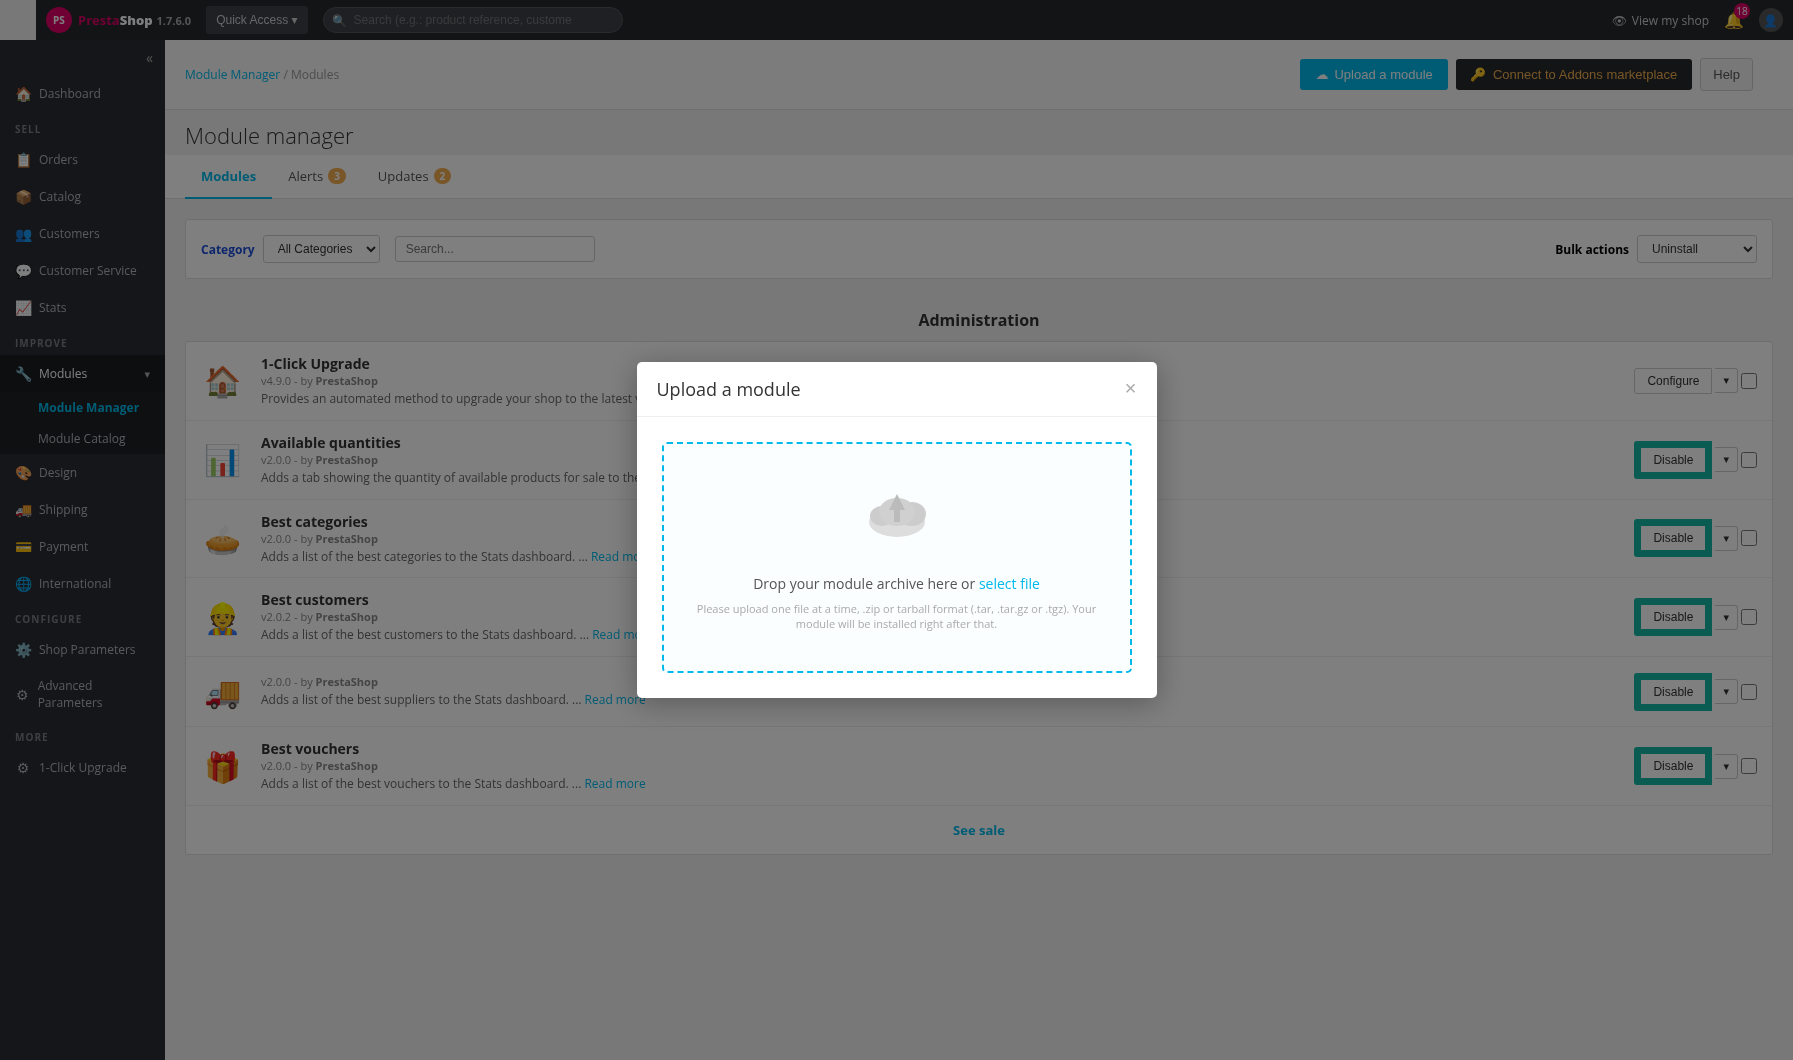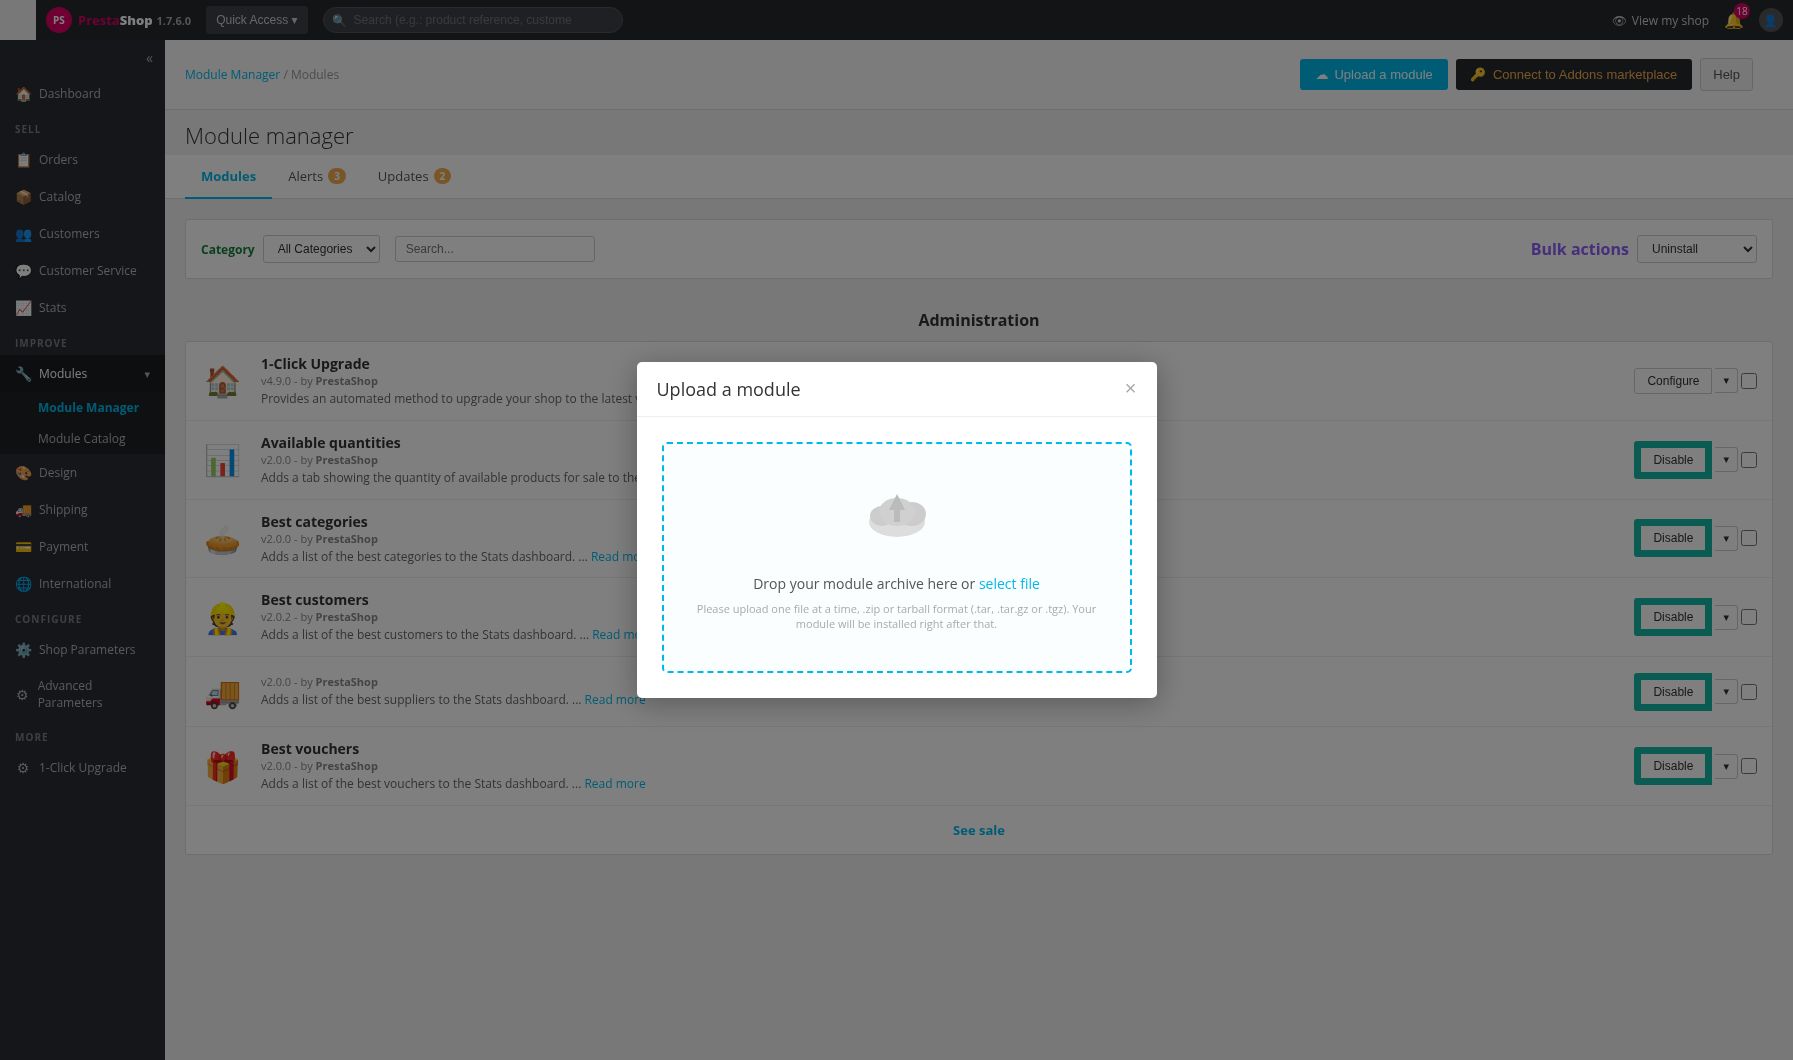--- a/index.html
+++ b/index.html
@@ -59,25 +59,25 @@
     .tab { padding: 12px 16px; cursor: pointer; font-size: 13px; color: #555; border-bottom: 2px solid transparent; margin-bottom: -1px; display: flex; align-items: center; gap: 5px; }
     .tab.active { color: #00b9eb; border-bottom-color: #00b9eb; font-weight: bold; }
     .tab-badge { background: #f0ad4e; color: white; border-radius: 10px; padding: 1px 6px; font-size: 10px; font-weight: bold; }
 
     
     .content-area { padding: 20px; }
 
     
     .filters-row { background: white; padding: 15px; border: 1px solid #ddd; border-radius: 3px; margin-bottom: 15px; display: flex; align-items: center; gap: 15px; flex-wrap: wrap; }
     .filter-group { display: flex; align-items: center; gap: 8px; }
-    .filter-label { font-size: 12px; color: #15803d; font-weight: bold; }
+    .filter-label { font-size: 12px; color: #1d4ed8; font-weight: bold; }
     .filter-select { border: 1px solid #ccc; padding: 5px 10px; border-radius: 3px; font-size: 12px; color: #333; background: white; }
     .filter-search { border: 1px solid #ccc; padding: 5px 10px; border-radius: 3px; font-size: 12px; width: 200px; }
     .bulk-actions { margin-left: auto; display: flex; align-items: center; gap: 8px; }
-    .bulk-label { font-size: 16px; color: #8b5cf6; font-weight: bold; }
+    .bulk-label { font-size: 12px; color: #000000; font-weight: bold; }
     .bulk-select { border: 1px solid #ccc; padding: 5px 10px; border-radius: 3px; font-size: 12px; color: #333; background: white; min-width: 120px; }
 
     
     .section-title { font-size: 16px; font-weight: bold; color: #333; padding: 15px 0 10px; text-align: center; }
     .modules-list { background: white; border: 1px solid #ddd; border-radius: 3px; }
     .module-row { display: flex; align-items: center; padding: 12px 15px; border-bottom: 1px solid #eee; gap: 15px; }
     .module-row:last-child { border-bottom: none; }
     .module-icon { width: 45px; height: 45px; flex-shrink: 0; display: flex; align-items: center; justify-content: center; }
     .module-info { flex: 1; }
     .module-name { font-size: 14px; font-weight: bold; color: #333; }

